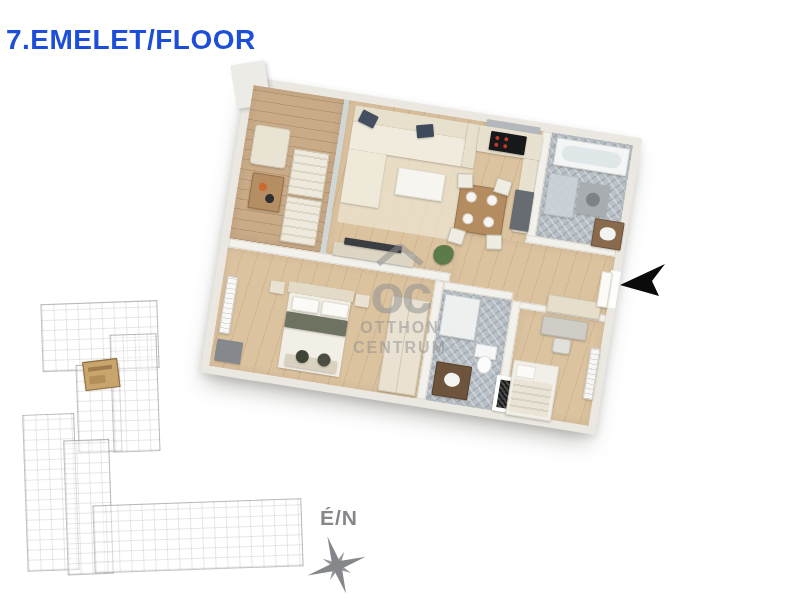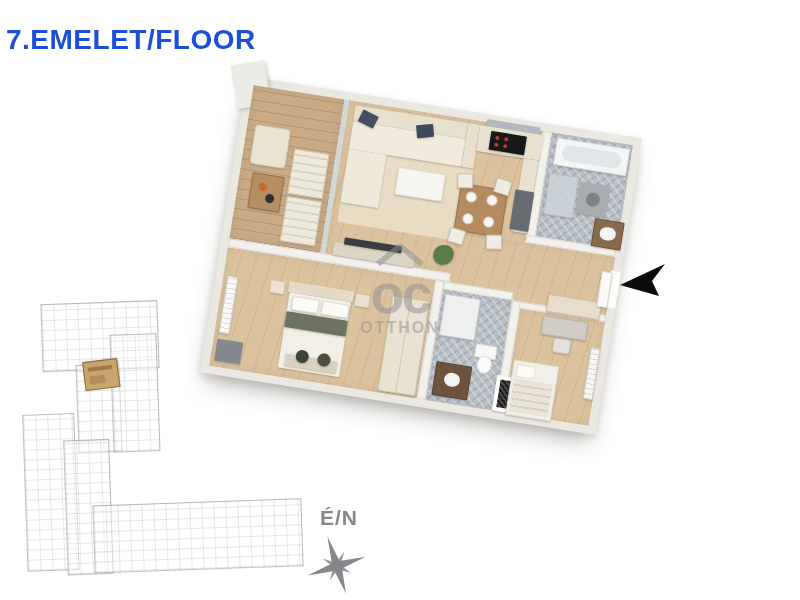--- a/index.html
+++ b/index.html
@@ -276,20 +276,21 @@
     </div>
   <div class="f rad2"></div>
 </div>
 
 <div class="wm">
   <svg width="52" height="22" viewBox="0 0 52 22">
     <path d="M4 20 L26 2 L48 20" fill="none" stroke="#8f9092" stroke-width="6"></path>
   </svg>
   <div class="mono">oc</div>
   <div class="nm">OTTHON</div>
+  <div class="nm">CENTRUM</div>
 </div>
 
 <div id="siteplan">
   <div class="wing wingA"></div>
   <div class="wing wingA2"></div>
   <div class="wing wingB"></div>
   <div class="wing wingC"></div>
   <div class="wing wingD"></div>
   <div class="wing wingE"></div>
   <div class="hl">

